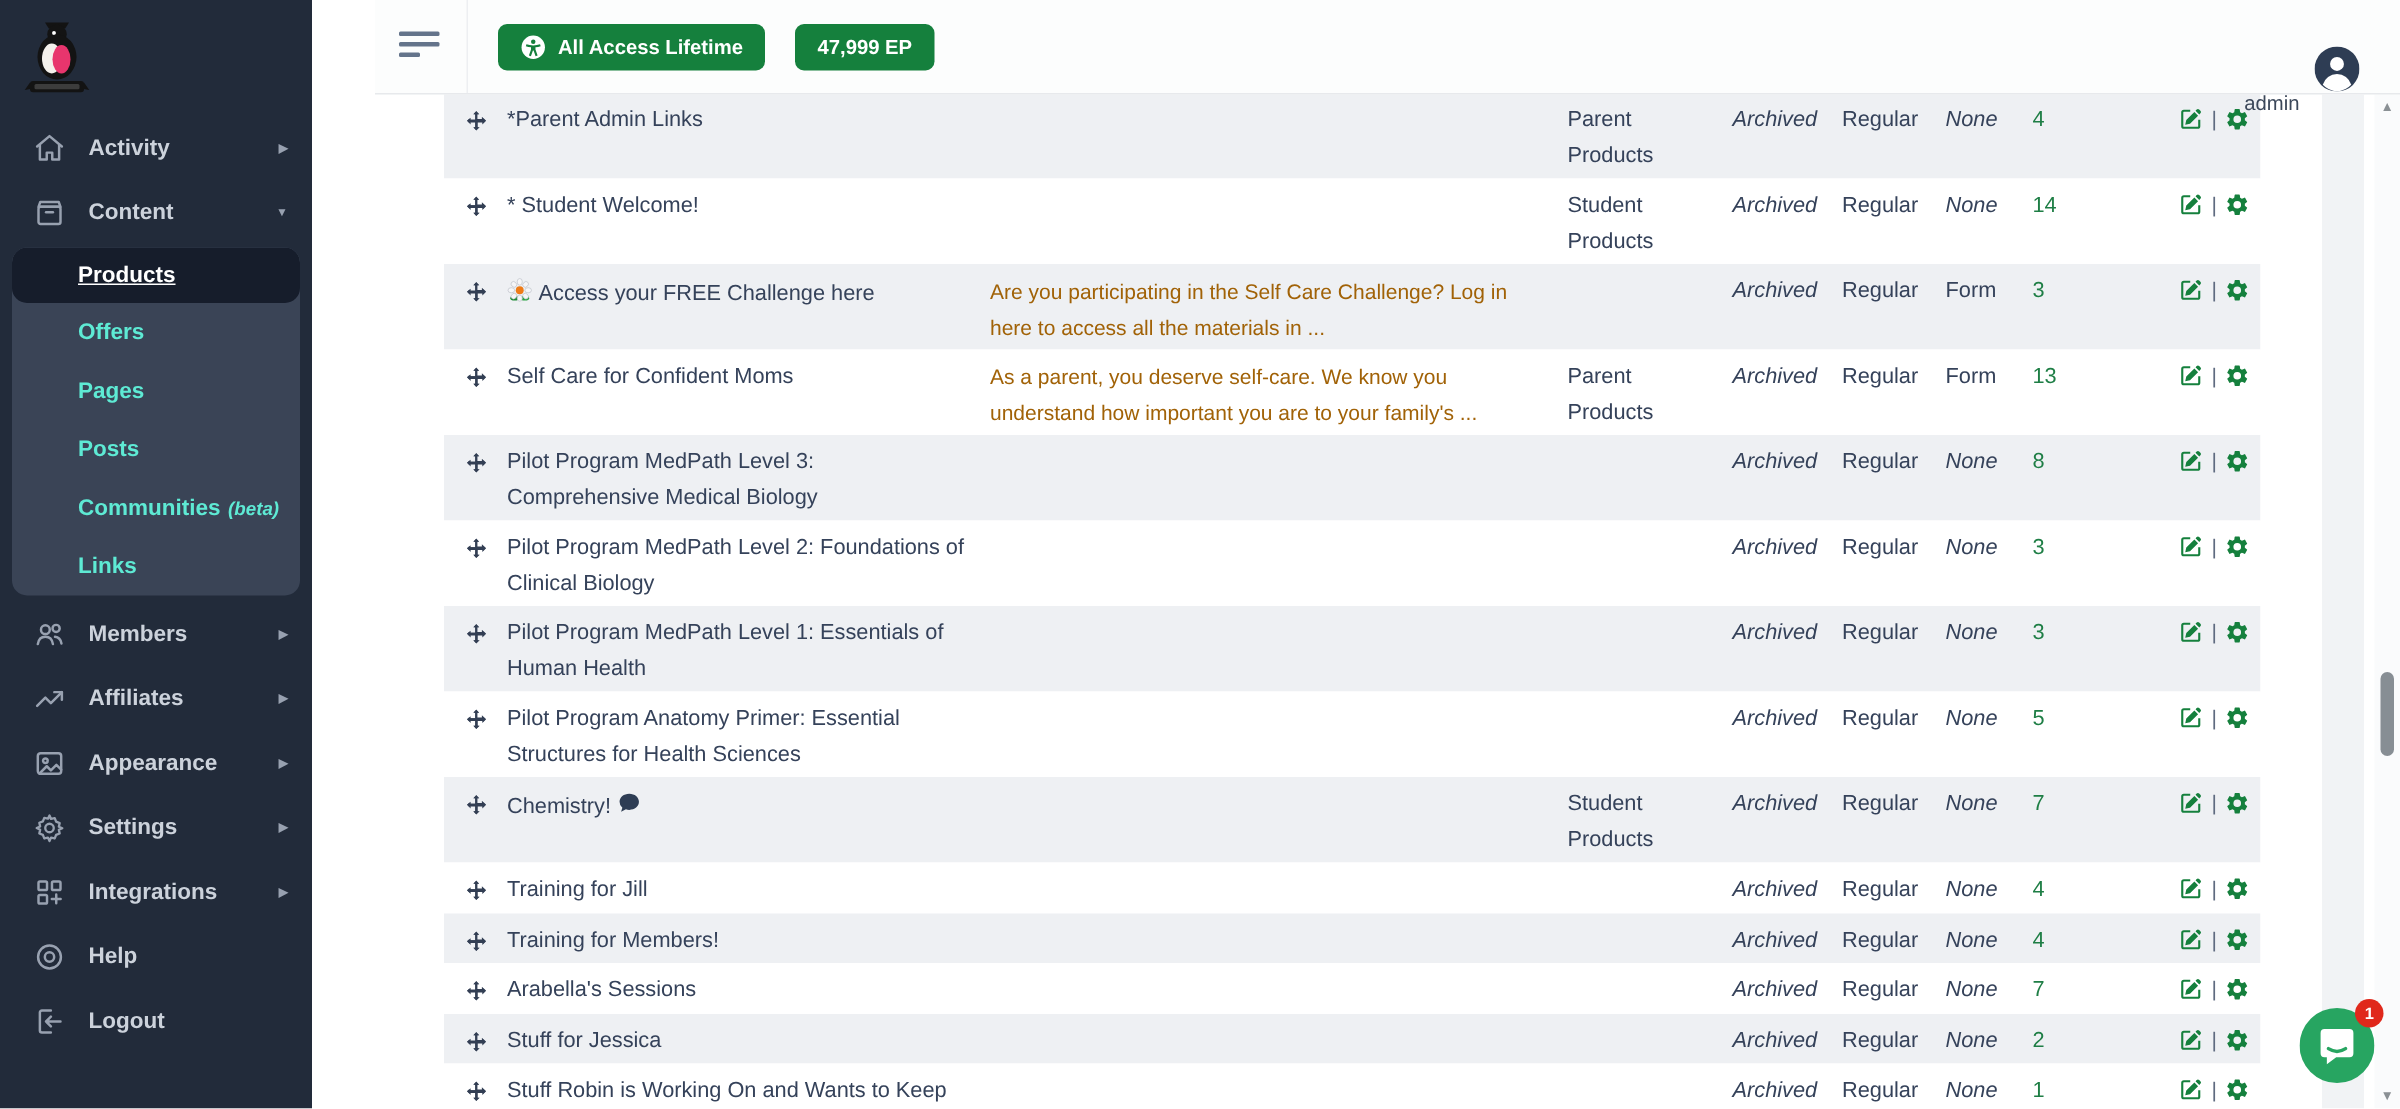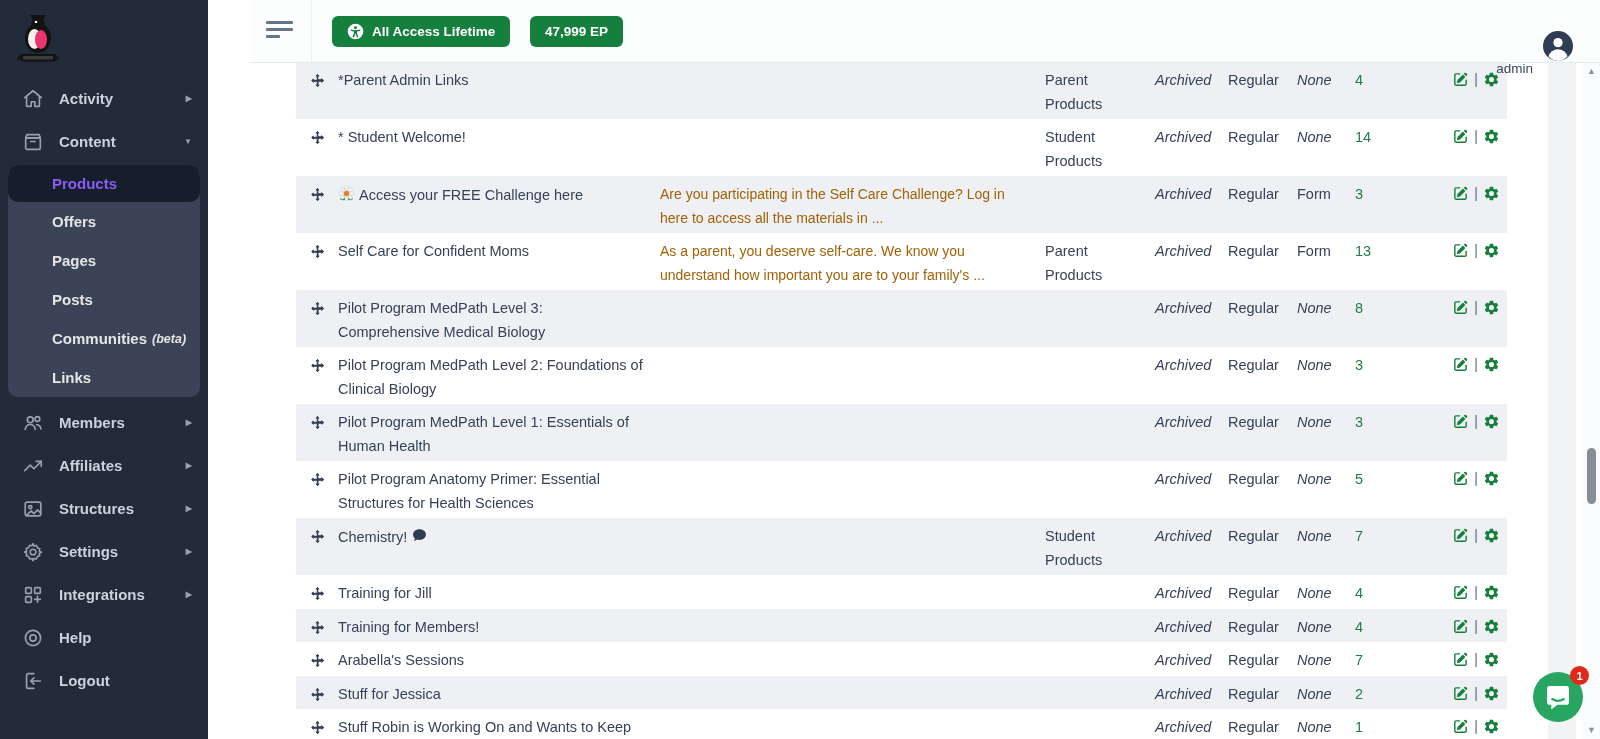--- a/index.html
+++ b/index.html
@@ -8,22 +8,22 @@
   
   .sidebar{position:absolute;left:0;top:0;width:208px;height:739px;background:#222b3a;z-index:5;}
   .logo-wrap{position:absolute;left:14px;top:10px;width:48px;height:56px;}
   .nav{position:absolute;left:0;top:77px;right:0;}
   .nav-item{height:43px;display:flex;align-items:center;padding:0 16px 0 22px;
             font-size:15px;font-weight:700;color:#ccd2db;cursor:pointer;}
   .nav-item .nicon{width:22px;height:22px;margin-right:15px;color:#98a1b0;flex:0 0 22px;}
   .nav-item .chev{margin-left:auto;font-size:8px;color:#98a1b0;}
   .submenu{background:#3a4456;margin:2px 8px 4px 8px;border-radius:10px;overflow:hidden;}
   .sub-item{height:39px;display:flex;align-items:center;padding-left:44px;
-            font-size:15px;font-weight:700;color:#e5e5e5;cursor:pointer;}
-  .sub-item.active{background:#161d2b;border-radius:10px;color:#8b5cf6;height:37px;}
+            font-size:15px;font-weight:700;color:#5eead4;cursor:pointer;}
+  .sub-item.active{background:#161d2b;border-radius:10px;color:#ffffff;height:37px;text-decoration:underline;}
   .beta{font-style:italic;font-weight:700;font-size:12.5px;margin-left:5px;}
   
   .topbar{position:absolute;left:250px;top:0;width:1350px;height:62px;background:#fcfdfd;
           border-bottom:1px solid #e7e9ec;z-index:4;}
   .tb-divider{position:absolute;left:61px;top:0;width:1px;height:62px;background:#edeff2;}
   .hamburger{position:absolute;left:16px;top:21px;width:30px;height:20px;cursor:pointer;}
   .hamburger div{background:#64748b;height:3px;border-radius:1px;margin-bottom:4px;}
   .hamburger .short{width:14px;} .hamburger .long{width:27px;}
   .green-btn{position:absolute;top:16px;height:31px;background:#15803d;border:none;border-radius:6px;
              color:#fff;font-family:"Liberation Sans",sans-serif;font-size:13.5px;font-weight:700;
@@ -147,21 +147,21 @@
       <span class="chev">▶</span>
     </div>
     <div class="nav-item">
       <span class="nicon">
         <svg viewBox="0 0 24 24" fill="none" stroke="currentColor" stroke-width="1.8" stroke-linecap="round" stroke-linejoin="round">
             <rect x="3.5" y="4.5" width="17" height="15" rx="2"></rect>
             <circle cx="9" cy="10" r="1.7"></circle>
             <path d="M5 19l5-5 3 3 4-4 3.5 3.5"></path>
           </svg>
       </span>
-      <span>Structures</span>
+      <span>Appearance</span>
       <span class="chev">▶</span>
     </div>
     <div class="nav-item">
       <span class="nicon">
         <svg viewBox="0 0 24 24" fill="none" stroke="currentColor" stroke-width="1.7" stroke-linejoin="round">
             <circle cx="12" cy="12" r="3.1"></circle>
             <path d="M12 2.9l1.1 2.5 2.7-.6 1 2.6 2.6 1-.6 2.7 2.5 1.1-2.5 1.1.6 2.7-2.6 1-1 2.6-2.7-.6L12 21.5l-1.1-2.5-2.7.6-1-2.6-2.6-1 .6-2.7L2.7 12l2.5-1.1-.6-2.7 2.6-1 1-2.6 2.7.6z"></path>
           </svg>
       </span>
       <span>Settings</span>

